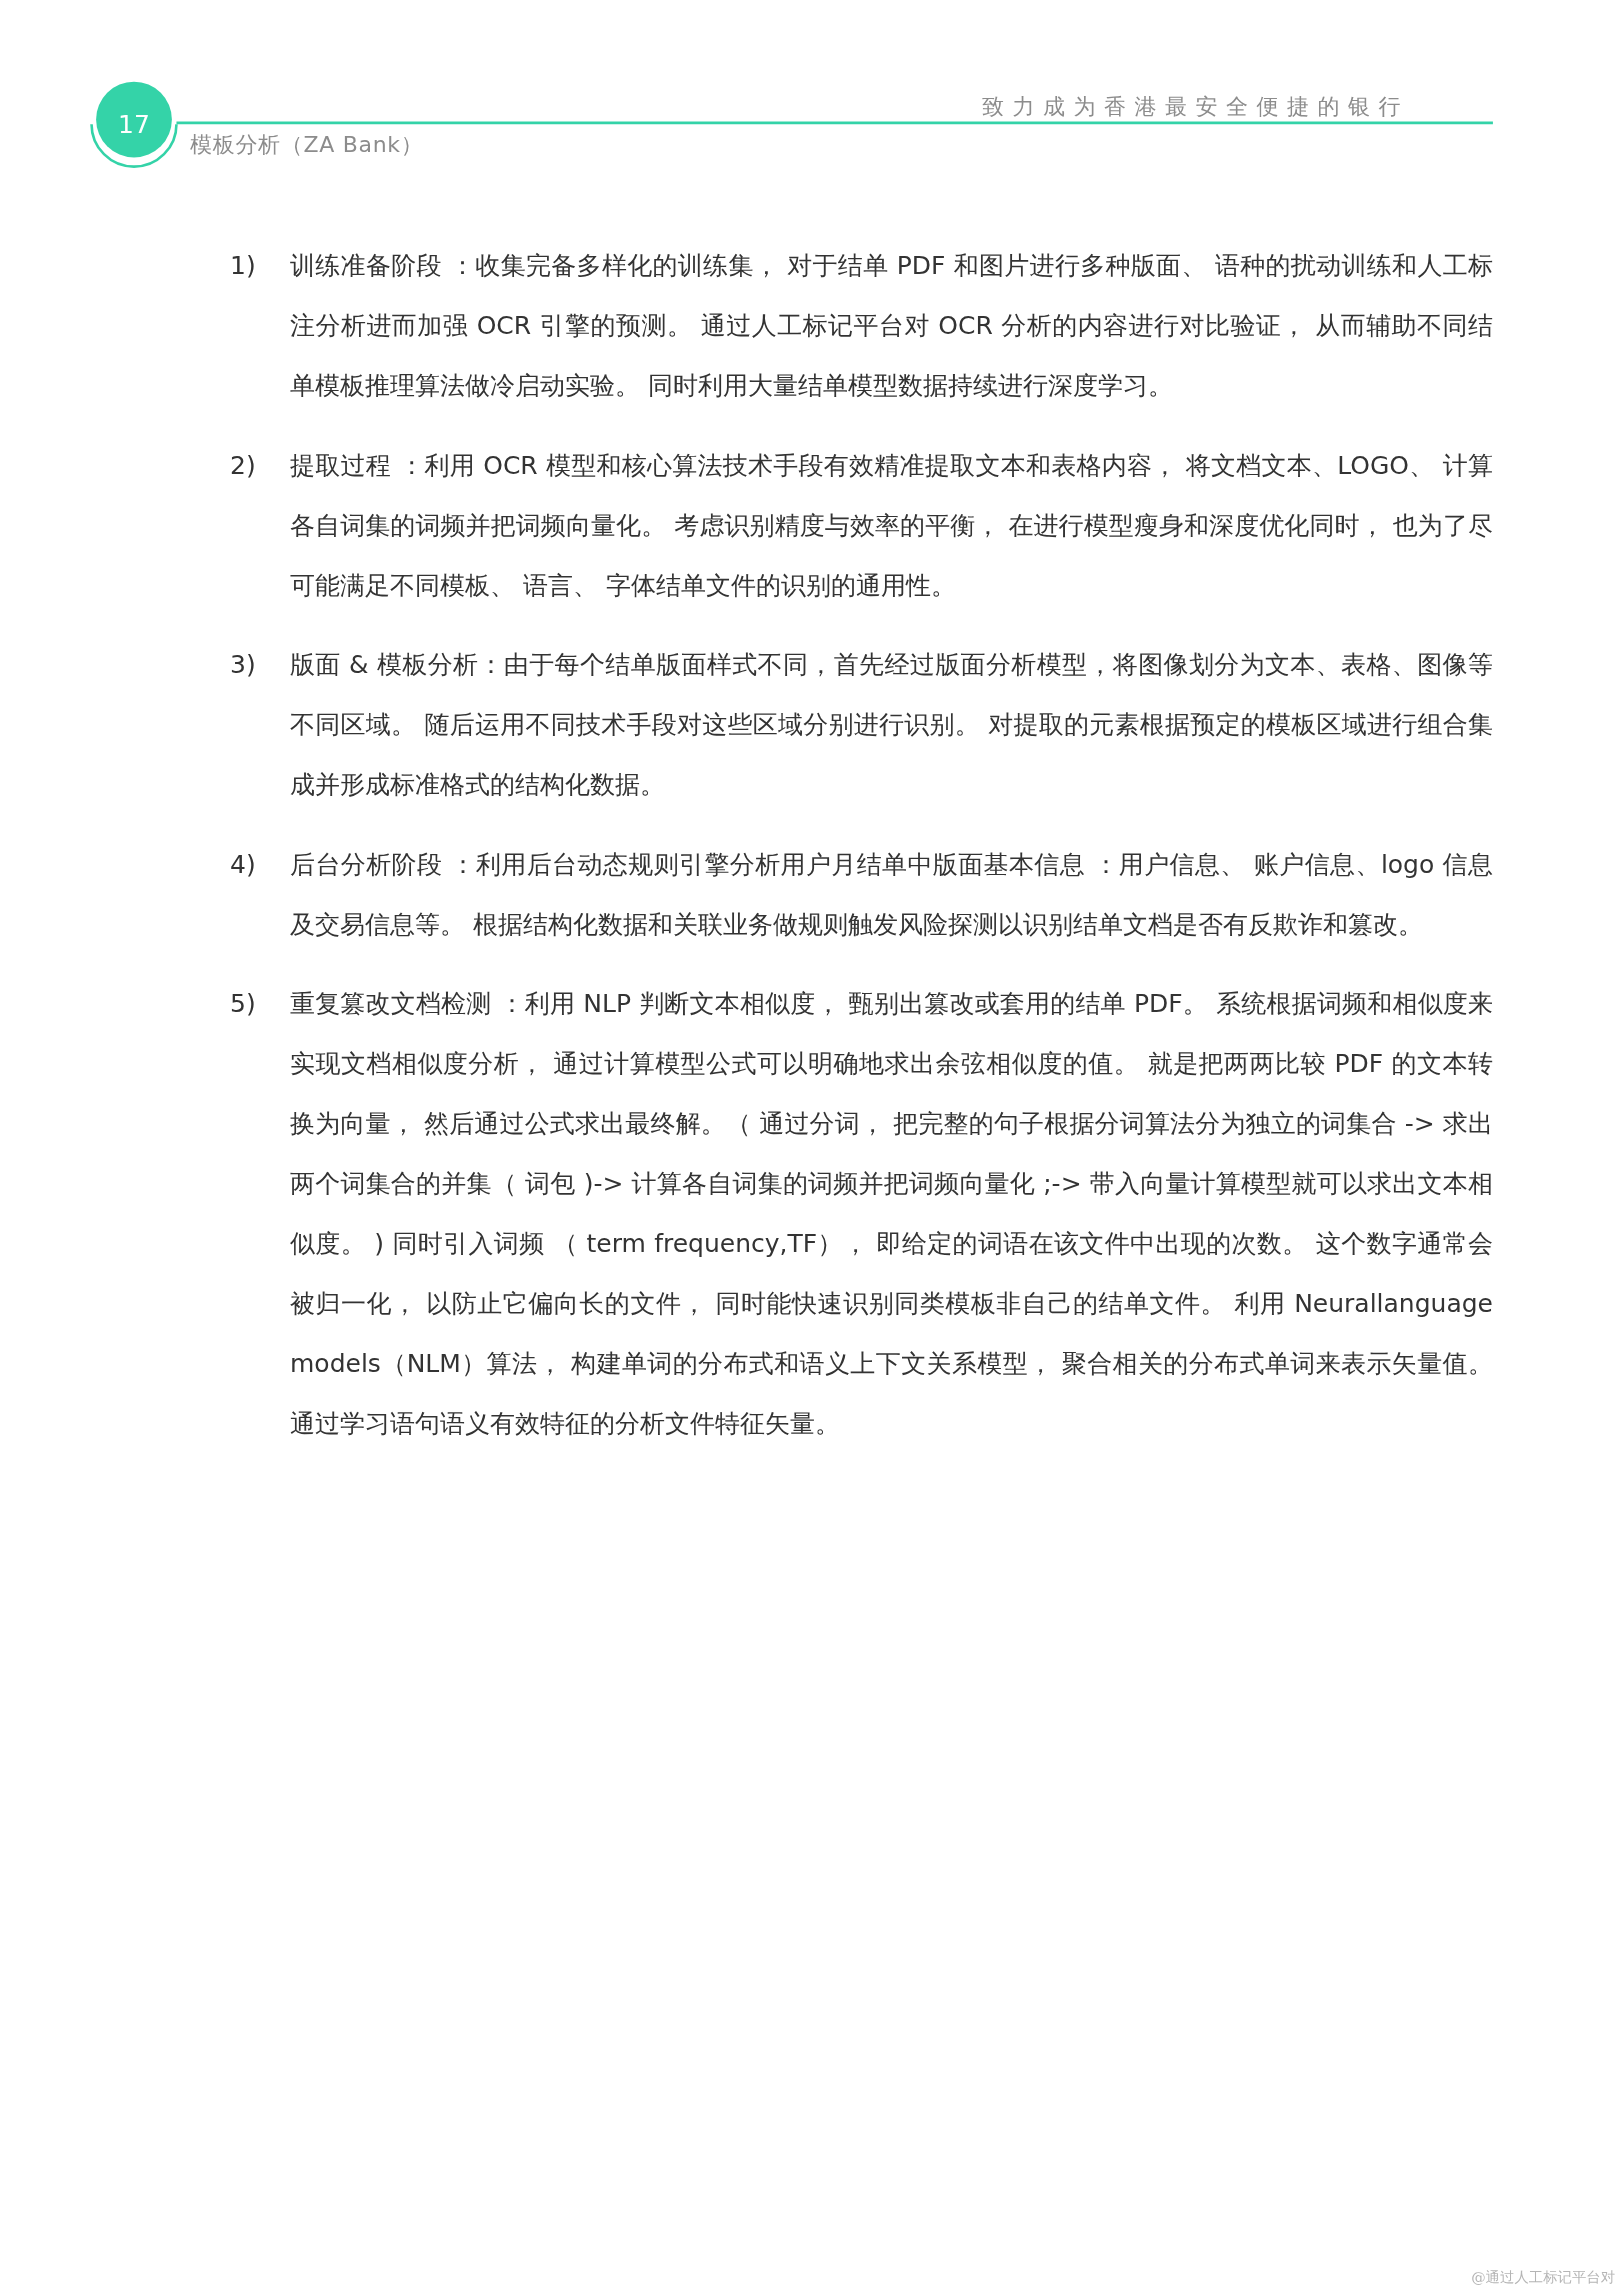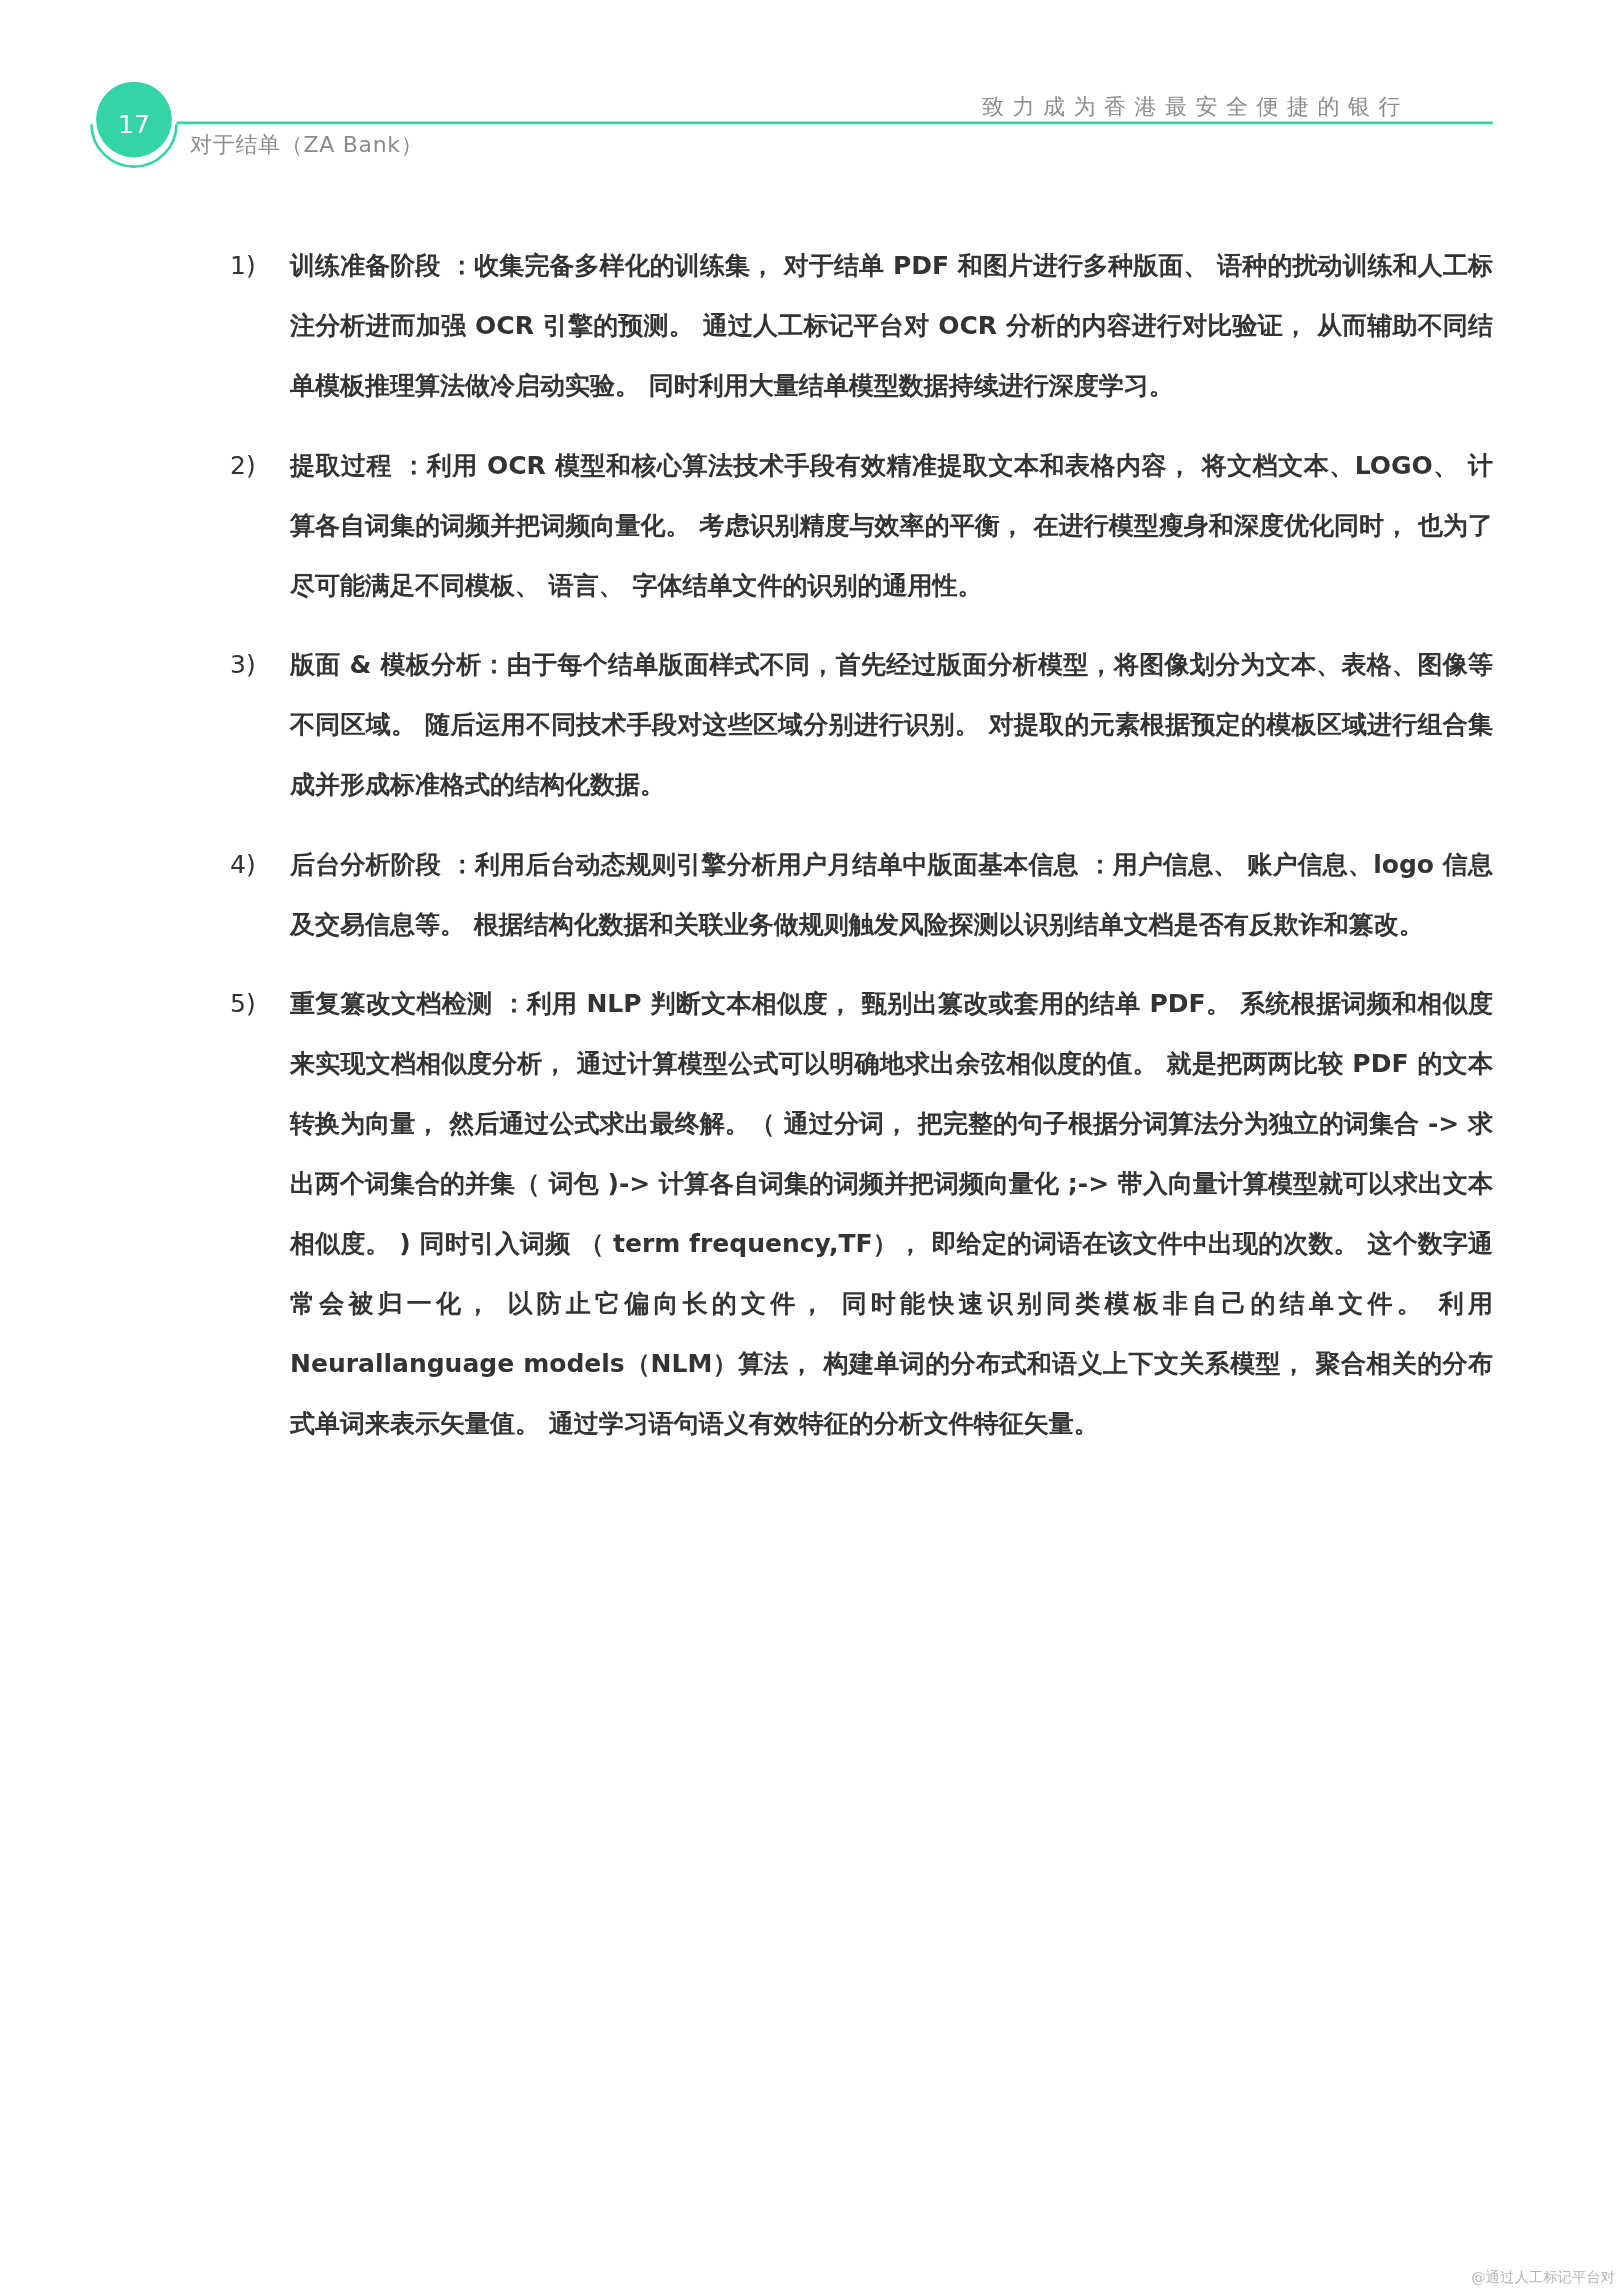--- a/index.html
+++ b/index.html
@@ -12,38 +12,38 @@
               font-family: "DejaVu Sans", sans-serif; }
   .bank-name { position: absolute; left: 190px; top: 130px; font-size: 22px; color: #8c8c8c;
                letter-spacing: 0.7px; white-space: nowrap; }
   .slogan { position: absolute; right: 128px; top: 92px; font-size: 22px; color: #8c8c8c;
             letter-spacing: 8.5px; white-space: nowrap; }
   .content { position: absolute; left: 230px; top: 236px; width: 1263px; font-size: 25px;
              line-height: 60px; color: #333333; }
   .intro { margin: 0 0 19.6px 0; white-space: nowrap; }
   .item { position: relative; padding-left: 60px; margin-bottom: 19.6px; }
   .item-num { position: absolute; left: 0; top: 0; }
-  .item-text { text-align: justify; text-align-last: left; font-weight: bold; }
+  .item-text { text-align: justify; text-align-last: left; }
   .watermark { position: absolute; right: 7.9px; bottom: 7.9px; font-size: 14.4px; color: #b5b5b5;
                font-family: "DejaVu Serif", serif; white-space: nowrap; }
 </style>
 </head>
 <body>
 
 <div class="header">
   <svg width="1623" height="196" viewBox="0 0 2480 300">
 
     <path d="M 138 190 A 65 65 0 0 0 268 190" fill="none" stroke="#34d3a8" stroke-width="4"></path>
 
     <circle cx="203" cy="183" r="58" fill="#34d3a8"></circle>
 
     <line x1="268" y1="188" x2="2283" y2="188" stroke="#34d3a8" stroke-width="4"></line>
   </svg>
   <div class="page-num">17</div>
-  <div class="bank-name">对于结单（ZA Bank）</div>
+  <div class="bank-name">模板分析（ZA Bank）</div>
   <div class="slogan">致力成为香港最安全便捷的银行</div>
 </div>
 
 <div class="content">
 
   <div class="item">
     <span class="item-num">1)</span>
     <div class="item-text">训练准备阶段 ：收集完备多样化的训练集， 对于结单 PDF 和图片进行多种版面、 语种的扰动训练和人工标注分析进而加强 OCR 引擎的预测。 通过人工标记平台对 OCR 分析的内容进行对比验证， 从而辅助不同结单模板推理算法做冷启动实验。 同时利用大量结单模型数据持续进行深度学习。</div>
   </div>
   <div class="item">

